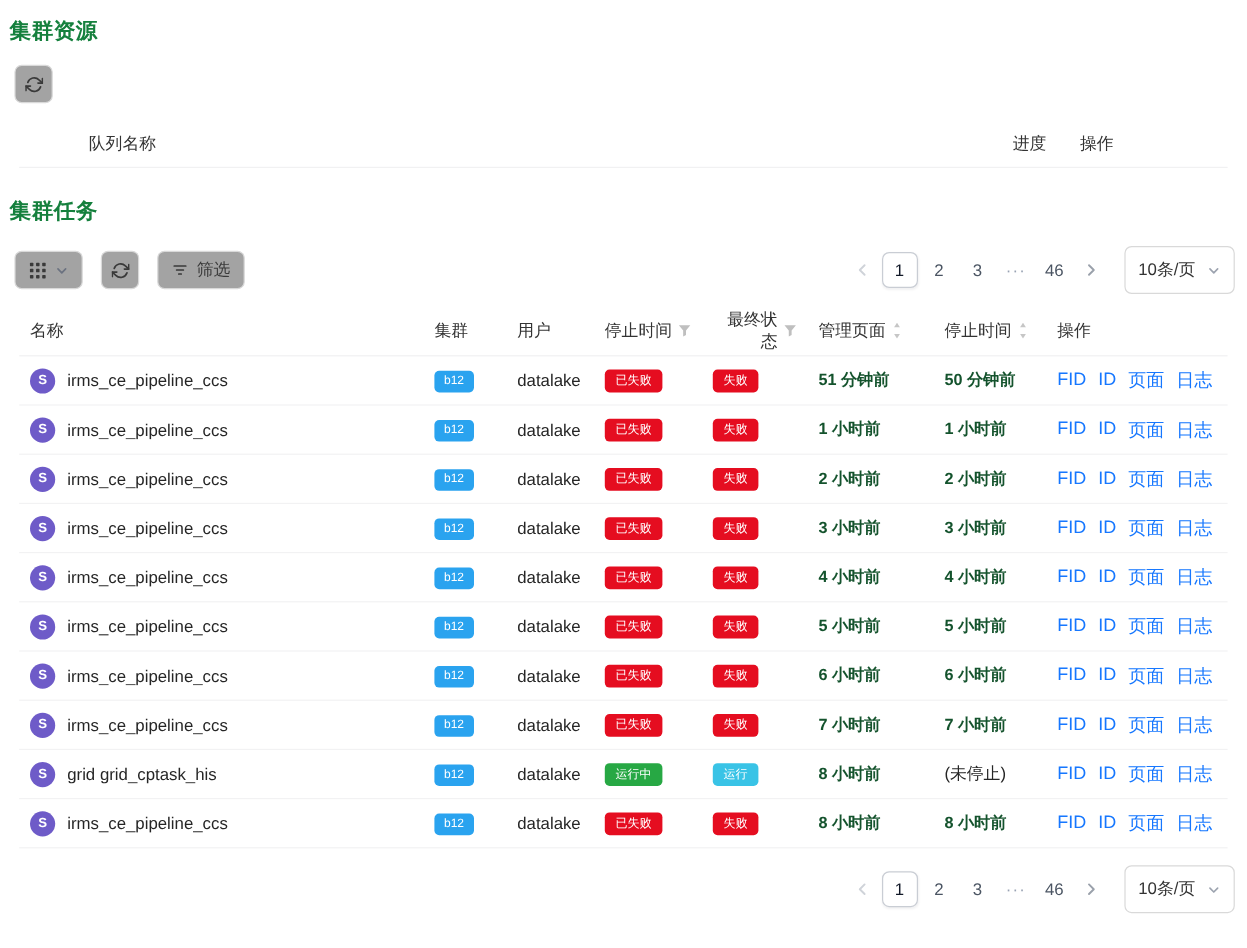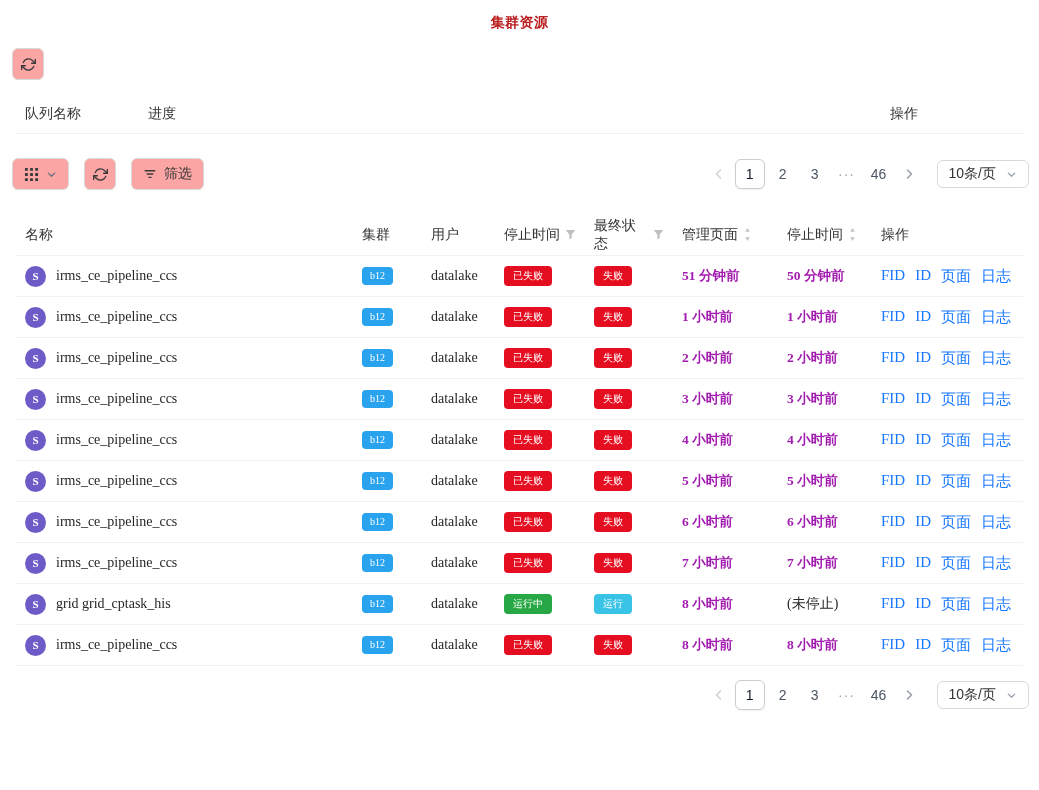--- a/index.html
+++ b/index.html
@@ -3,77 +3,77 @@
 <meta charset="utf-8">
 <style>
   * { box-sizing: border-box; margin: 0; padding: 0; }
   html, body { background: #fff; }
   body {
     width: 1039px; height: 790px; overflow: hidden;
     font-family: "Liberation Sans", "DejaVu Sans", sans-serif;
     font-size: 14px; color: #262626;
   }
   .page { padding: 14px 8px 8px; }
-  .section-title { font-size: 14px; font-weight: 700; color: #b91c1c; letter-spacing: .4px; text-align: center; }
+  .section-title { font-size: 18px; font-weight: 700; color: #15803d; letter-spacing: .4px; }
 
   .btn {
     display: inline-flex; align-items: center; justify-content: center; gap: 7px;
-    height: 32px; padding: 0 11px; background: #fca5a5;
+    height: 32px; padding: 0 11px; background: #a3a3a3;
     border: 1px solid #d9d9d9; border-radius: 6px;
     color: #3a3a3a; font-size: 14px; cursor: pointer;
     font-family: inherit;
   }
   .icon-only { width: 32px; padding: 0; }
   .btn svg { display: block; }
 
   
   .resources .btn { margin: 16px 0 0 4px; }
   .res-grid { display: grid; grid-template-columns: 123px 1fr 56px 86px; align-items: center; }
   .res-table { margin: 14px 8px 0; }
   .cell { padding: 0 9px; }
-  .th { color: #333; font-weight: 500; }
+  .th { color: #333; font-weight: 500; text-align: right; }
   .res-head { height: 40px; border-bottom: 1px solid #f1f1f2; }
   .res-row { height: 46px; border-bottom: 1px solid #f1f1f2; }
   .track { height: 8px; background: #e9eaed; border-radius: 5px; overflow: hidden; }
   .fill { height: 100%; width: 0; background: var(--progress-blue); border-radius: 5px; }
   .link { color: var(--link); text-decoration: none; cursor: pointer; }
 
   
   .tasks { margin-top: 24px; }
   .toolbar { display: flex; align-items: center; margin: 17px 2px 0 4px; }
   .toolbar .btn + .btn { margin-left: 15px; }
   .summary { margin-left: 18px; color: #333; white-space: nowrap; }
   .num { font-weight: 700; }
   .c-blue { color: var(--count-blue); }
   .c-green { color: var(--count-green); }
   .c-red { color: var(--count-red); }
   .toolbar .pagination { margin-left: auto; }
 
-  .tasks-table { margin: 24px 8px 0; font-family: Liberation Serif, serif; }
+  .tasks-table { margin: 10px 8px 0; }
   .tgrid { display: grid; grid-template-columns: minmax(0,1fr) 69px 73px 90px 88px 105px 94px 151px; align-items: center; }
   .task-header { height: 42px; border-bottom: 1px solid #f1f1f2; }
   .task-header .cell { display: flex; align-items: center; gap: 5px; }
   .task-row { height: 41px; border-bottom: 1px solid #f2f2f3; }
   .name-cell { display: flex; align-items: center; gap: 10px; min-width: 0; }
   .avatar {
     width: 21px; height: 21px; border-radius: 50%; flex: 0 0 21px;
     background: var(--avatar-purple); color: #fff;
     font-size: 11px; font-weight: 700;
     display: inline-flex; align-items: center; justify-content: center;
   }
   .task-name { white-space: nowrap; overflow: hidden; text-overflow: ellipsis; }
   .tag {
     display: inline-block; padding: 3px 9px; border-radius: 4px;
     color: #fff; font-size: 10px; line-height: 1.35; white-space: nowrap;
   }
   .tag-b12 { background: var(--badge-blue); padding: 2px 8px; }
   .tag-red { background: var(--badge-red); }
   .tag-green { background: var(--badge-green); }
   .tag-cyan { background: var(--badge-cyan); }
-  .time { font-weight: 700; font-size: 13.5px; color: #a21caf; }
+  .time { font-weight: 700; font-size: 13.5px; color: #14532d; }
   .time.plain { font-weight: 400; font-size: 14px; color: #262626; }
   .actions-cell { display: flex; gap: 10px; }
   .action-link { font-size: 15px; white-space: nowrap; }
 
   
   .pagination { display: flex; align-items: center; gap: 4px; }
   .pages { display: flex; align-items: center; gap: 4px; }
   .pg-btn {
     min-width: 28px; height: 28px; border: none; background: none; cursor: pointer;
     display: inline-flex; align-items: center; justify-content: center;
@@ -83,21 +83,21 @@
     min-width: 30px; height: 30px;
     border: 1px solid #c9cdd4; background: #fff; color: #111827; font-weight: 500;
     box-shadow: 0 1px 2px rgba(16,24,40,.06);
   }
   .pg-ellipsis { color: #98a2b3; letter-spacing: 1px; }
   .pg-nav { border: none; background: none; cursor: pointer; width: 24px; height: 28px;
     display: inline-flex; align-items: center; justify-content: center; }
   .pg-nav.prev { color: #cfd3d9; }
   .pg-nav.next { color: #9aa1ab; }
   .size-select {
-    margin-left: 12px; height: 28px; padding: 0 11px;
+    margin-left: 12px; height: 40px; padding: 0 11px;
     border: 1px solid #d9d9d9; border-radius: 6px; background: #fff;
     display: inline-flex; align-items: center; gap: 10px;
     color: #333; cursor: pointer; white-space: nowrap; text-align: center;
   }
   .size-select .chev { color: #9ca3af; display: inline-flex; }
   .bottom-bar { display: flex; justify-content: flex-end; margin: 14px 2px 0 0; }
 
   .sorter { display: inline-flex; color: #c6c6c6; }
   .funnel { display: inline-flex; color: #bfbfbf; cursor: pointer; }
   .chev-sm { display: inline-flex; color: #6b7280; }
@@ -123,20 +123,21 @@
     <div class="res-table">
       <div class="res-grid res-head">
         <div class="cell th">队列名称</div>
         <div class="cell th">进度</div>
         <div class="cell th">操作</div>
       </div>
     </div>
   </section>
 
   <section class="tasks">
+    <h2 class="section-title">集群任务</h2>
 
     <div class="toolbar">
       <button class="btn">
         <span>
           <svg viewBox="0 0 16 16" width="15" height="15" fill="currentColor">
             <rect x="1" y="1" width="3.1" height="3.1" rx="0.6"></rect>
               <rect x="6.45" y="1" width="3.1" height="3.1" rx="0.6"></rect>
               <rect x="11.9" y="1" width="3.1" height="3.1" rx="0.6"></rect>
             <rect x="1" y="6.45" width="3.1" height="3.1" rx="0.6"></rect>
               <rect x="6.45" y="6.45" width="3.1" height="3.1" rx="0.6"></rect>

